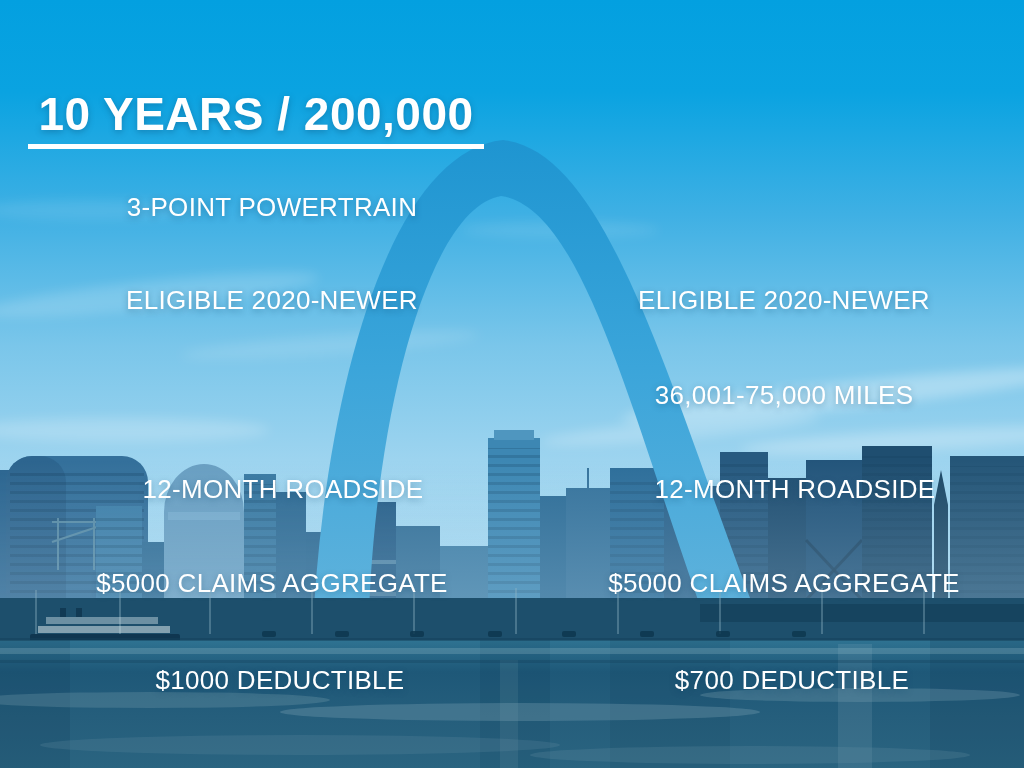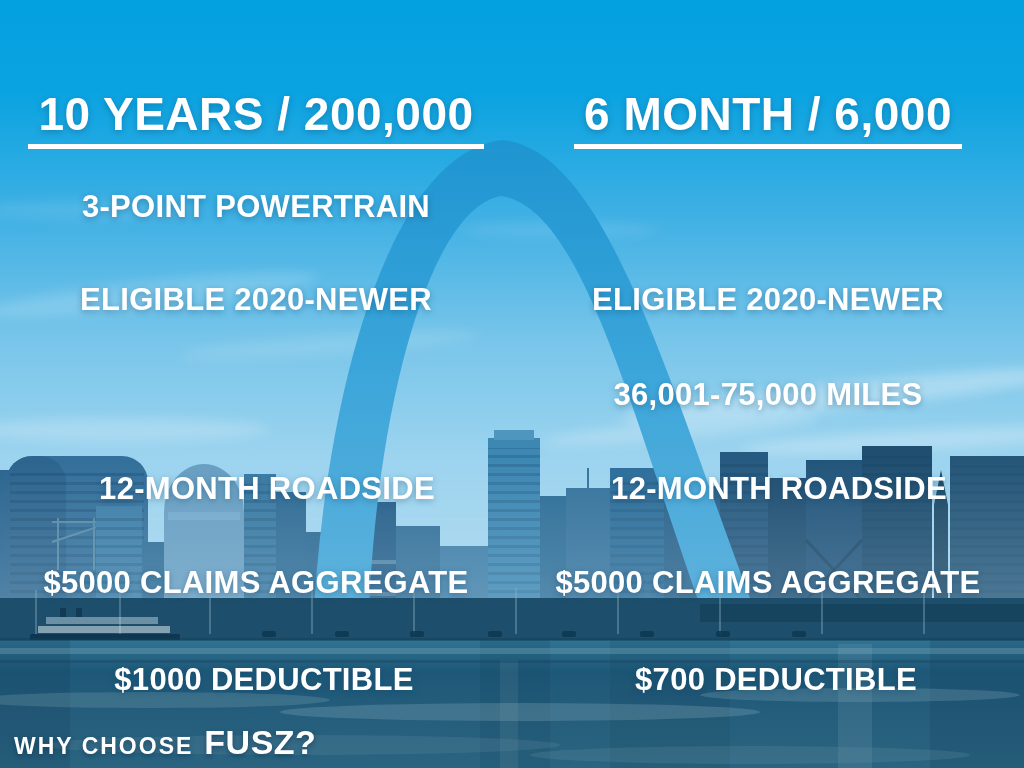--- a/index.html
+++ b/index.html
@@ -39,24 +39,24 @@
     line-height: 52px;
     letter-spacing: 0.5px;
     padding: 0 10px 4px 10px;
     border-bottom: 5px solid #ffffff;
     color: #ffffff;
     text-shadow: 0 2px 6px rgba(8, 62, 100, 0.35);
     white-space: nowrap;
   }
   .feature {
     position: absolute;
-    left: 0;
+    left: 16px;
     width: 100%;
-    font-size: 31px;
-    font-weight: 700;
+    font-size: 26px;
+    font-weight: 400;
     line-height: 40px;
     letter-spacing: 0.3px;
     color: #ffffff;
     text-shadow: 0 2px 6px rgba(8, 62, 100, 0.38);
     white-space: nowrap;
   }
   .r1 { top: 187px; }
   .r2 { top: 280px; }
   .r3 { top: 375px; }
   .r4 { top: 469px; margin-left: 11px; }
@@ -244,28 +244,21 @@
       <span class="heading">10 YEARS / 200,000</span>
     </div>
     <div class="feature r1">3-POINT POWERTRAIN</div>
     <div class="feature r2">ELIGIBLE 2020-NEWER</div>
     <div class="feature r4">12-MONTH ROADSIDE</div>
     <div class="feature r5">$5000 CLAIMS AGGREGATE</div>
     <div class="feature r6">$1000 DEDUCTIBLE</div>
   </div>
 
   <div class="col col-right">
-    <div class="heading-wrap">
-      <span class="heading">6 MONTH / 6,000</span>
-    </div>
     <div class="feature r2">ELIGIBLE 2020-NEWER</div>
     <div class="feature r3">36,001-75,000 MILES</div>
     <div class="feature r4">12-MONTH ROADSIDE</div>
     <div class="feature r5">$5000 CLAIMS AGGREGATE</div>
     <div class="feature r6">$700 DEDUCTIBLE</div>
   </div>
 
-  <div class="footer">
-    <span class="why">WHY CHOOSE</span>
-    <span class="brand">FUSZ?</span>
-  </div>
 
 </div>
 
 </body></html>

